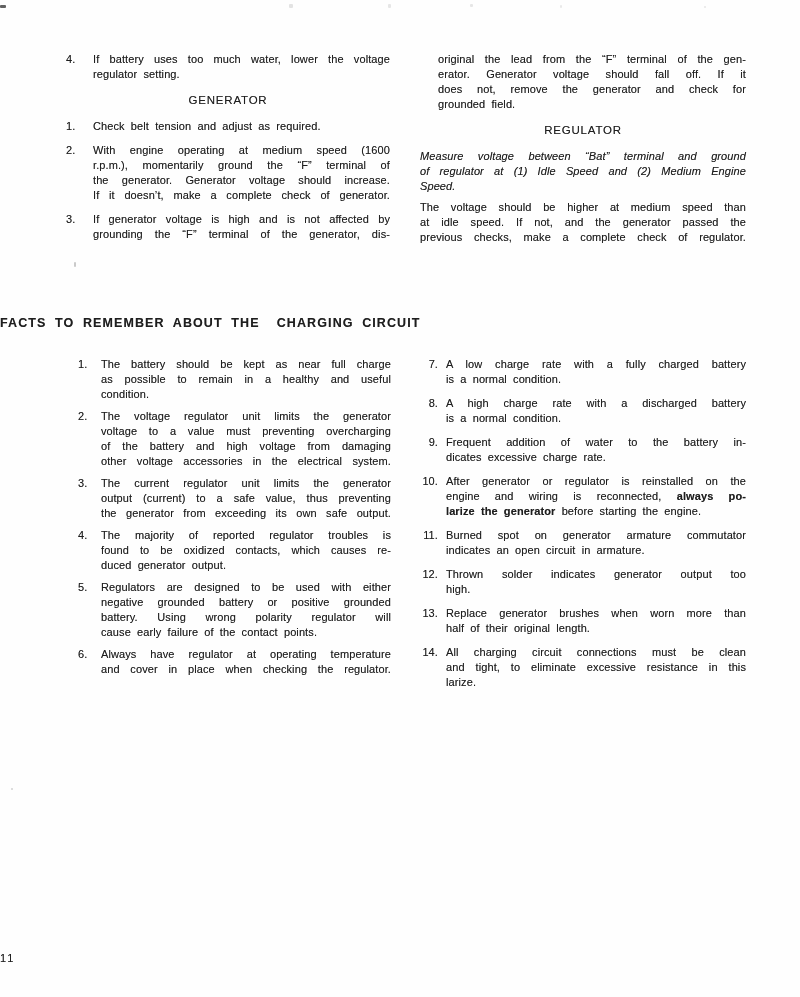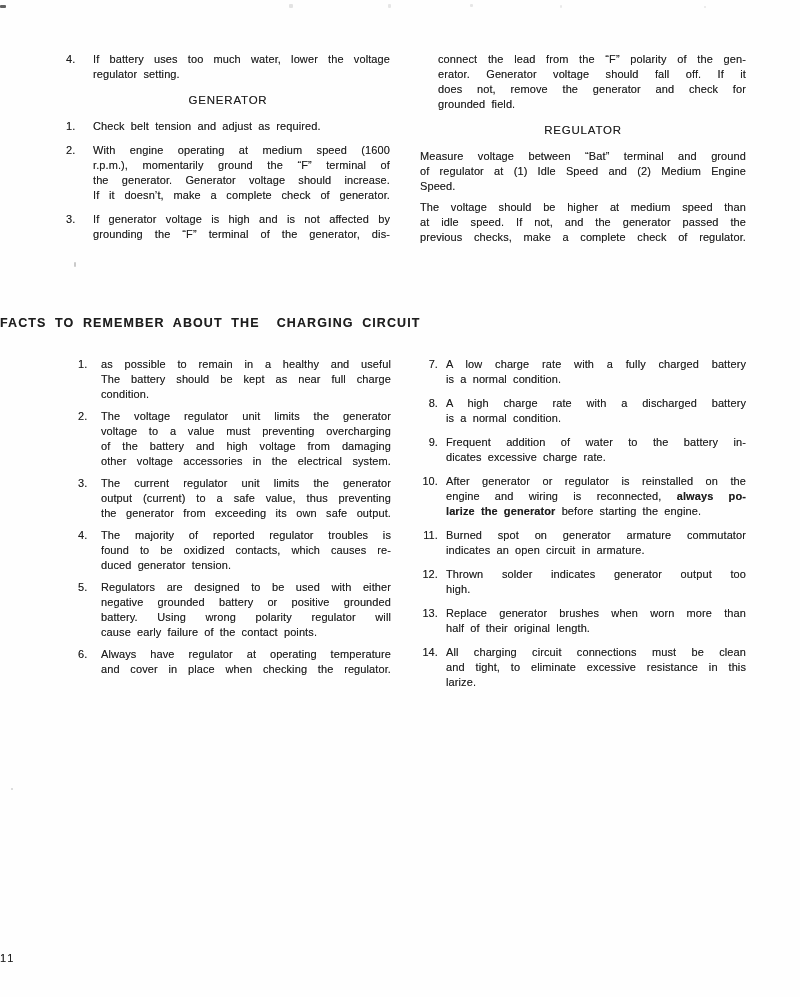--- a/index.html
+++ b/index.html
@@ -22,21 +22,21 @@
   .num{flex:none;}
   .tl .num{width:27px;}
   .fl .num{width:23px;}
   .fr .num{width:20px;text-align:right;margin-right:8px;}
   .bd{flex:1;min-width:0;}
   .ln{display:block;}
   .jl{text-align:justify;text-align-last:justify;}
   .hd{font-weight:400;text-align:center;font-size:11.5px;letter-spacing:0.8px;word-spacing:2px;margin-bottom:11px;}
   .indent{padding-left:18px;}
   .para{margin-bottom:11px;}
-  .para2{margin-bottom:6px;}
+  .para2{margin-bottom:6px;font-style:italic;}
   .facts-hd{
     position:absolute;top:316px;left:0;width:100%;text-align:left;font-weight:700;
     font-size:12.5px;letter-spacing:1.1px;word-spacing:4px;white-space:pre;
   }
   .pageno{position:absolute;top:951px;left:0;width:100%;text-align:left;font-size:11px;letter-spacing:2px;}
   .b{font-weight:700;}
   .speck{position:absolute;background:#6a6a6a;border-radius:1px;}
 </style>
 </head>
 <body>
@@ -84,21 +84,21 @@
       <div class="num">3.</div>
       <div class="bd">
         <span class="ln jl">If generator voltage is high and is not affected by</span>
         <span class="ln jl">grounding the “F” terminal of the generator, dis-</span>
       </div>
     </div>
   </div>
 
   <div class="col tr">
     <div class="para indent">
-      <span class="ln jl">connect the lead from the “F” polarity of the gen-</span>
+      <span class="ln jl">original the lead from the “F” terminal of the gen-</span>
       <span class="ln jl">erator. Generator voltage should fall off. If it</span>
       <span class="ln jl">does not, remove the generator and check for</span>
       <span class="ln">grounded field.</span>
     </div>
 
     <div class="hd">REGULATOR</div>
 
     <div class="para para2">
       <span class="ln jl">Measure voltage between “Bat” terminal and ground</span>
       <span class="ln jl">of regulator at (1) Idle Speed and (2) Medium Engine</span>
@@ -111,22 +111,22 @@
       <span class="ln jl">previous checks, make a complete check of regulator.</span>
     </div>
   </div>
 
   <div class="facts-hd">FACTS TO REMEMBER ABOUT THE  CHARGING CIRCUIT</div>
 
   <div class="col fl">
     <div class="it">
       <div class="num">1.</div>
       <div class="bd">
+        <span class="ln jl">The battery should be kept as near full charge</span>
         <span class="ln jl">as possible to remain in a healthy and useful</span>
-        <span class="ln jl">The battery should be kept as near full charge</span>
         <span class="ln">condition.</span>
       </div>
     </div>
     <div class="it">
       <div class="num">2.</div>
       <div class="bd">
         <span class="ln jl">The voltage regulator unit limits the generator</span>
         <span class="ln jl">voltage to a value must preventing overcharging</span>
         <span class="ln jl">of the battery and high voltage from damaging</span>
         <span class="ln jl">other voltage accessories in the electrical system.</span>
@@ -138,21 +138,21 @@
         <span class="ln jl">The current regulator unit limits the generator</span>
         <span class="ln jl">output (current) to a safe value, thus preventing</span>
         <span class="ln jl">the generator from exceeding its own safe output.</span>
       </div>
     </div>
     <div class="it">
       <div class="num">4.</div>
       <div class="bd">
         <span class="ln jl">The majority of reported regulator troubles is</span>
         <span class="ln jl">found to be oxidized contacts, which causes re-</span>
-        <span class="ln">duced generator tension.</span>
+        <span class="ln">duced generator output.</span>
       </div>
     </div>
     <div class="it">
       <div class="num">5.</div>
       <div class="bd">
         <span class="ln jl">Regulators are designed to be used with either</span>
         <span class="ln jl">negative grounded battery or positive grounded</span>
         <span class="ln jl">battery. Using wrong polarity regulator will</span>
         <span class="ln">cause early failure of the contact points.</span>
       </div>

